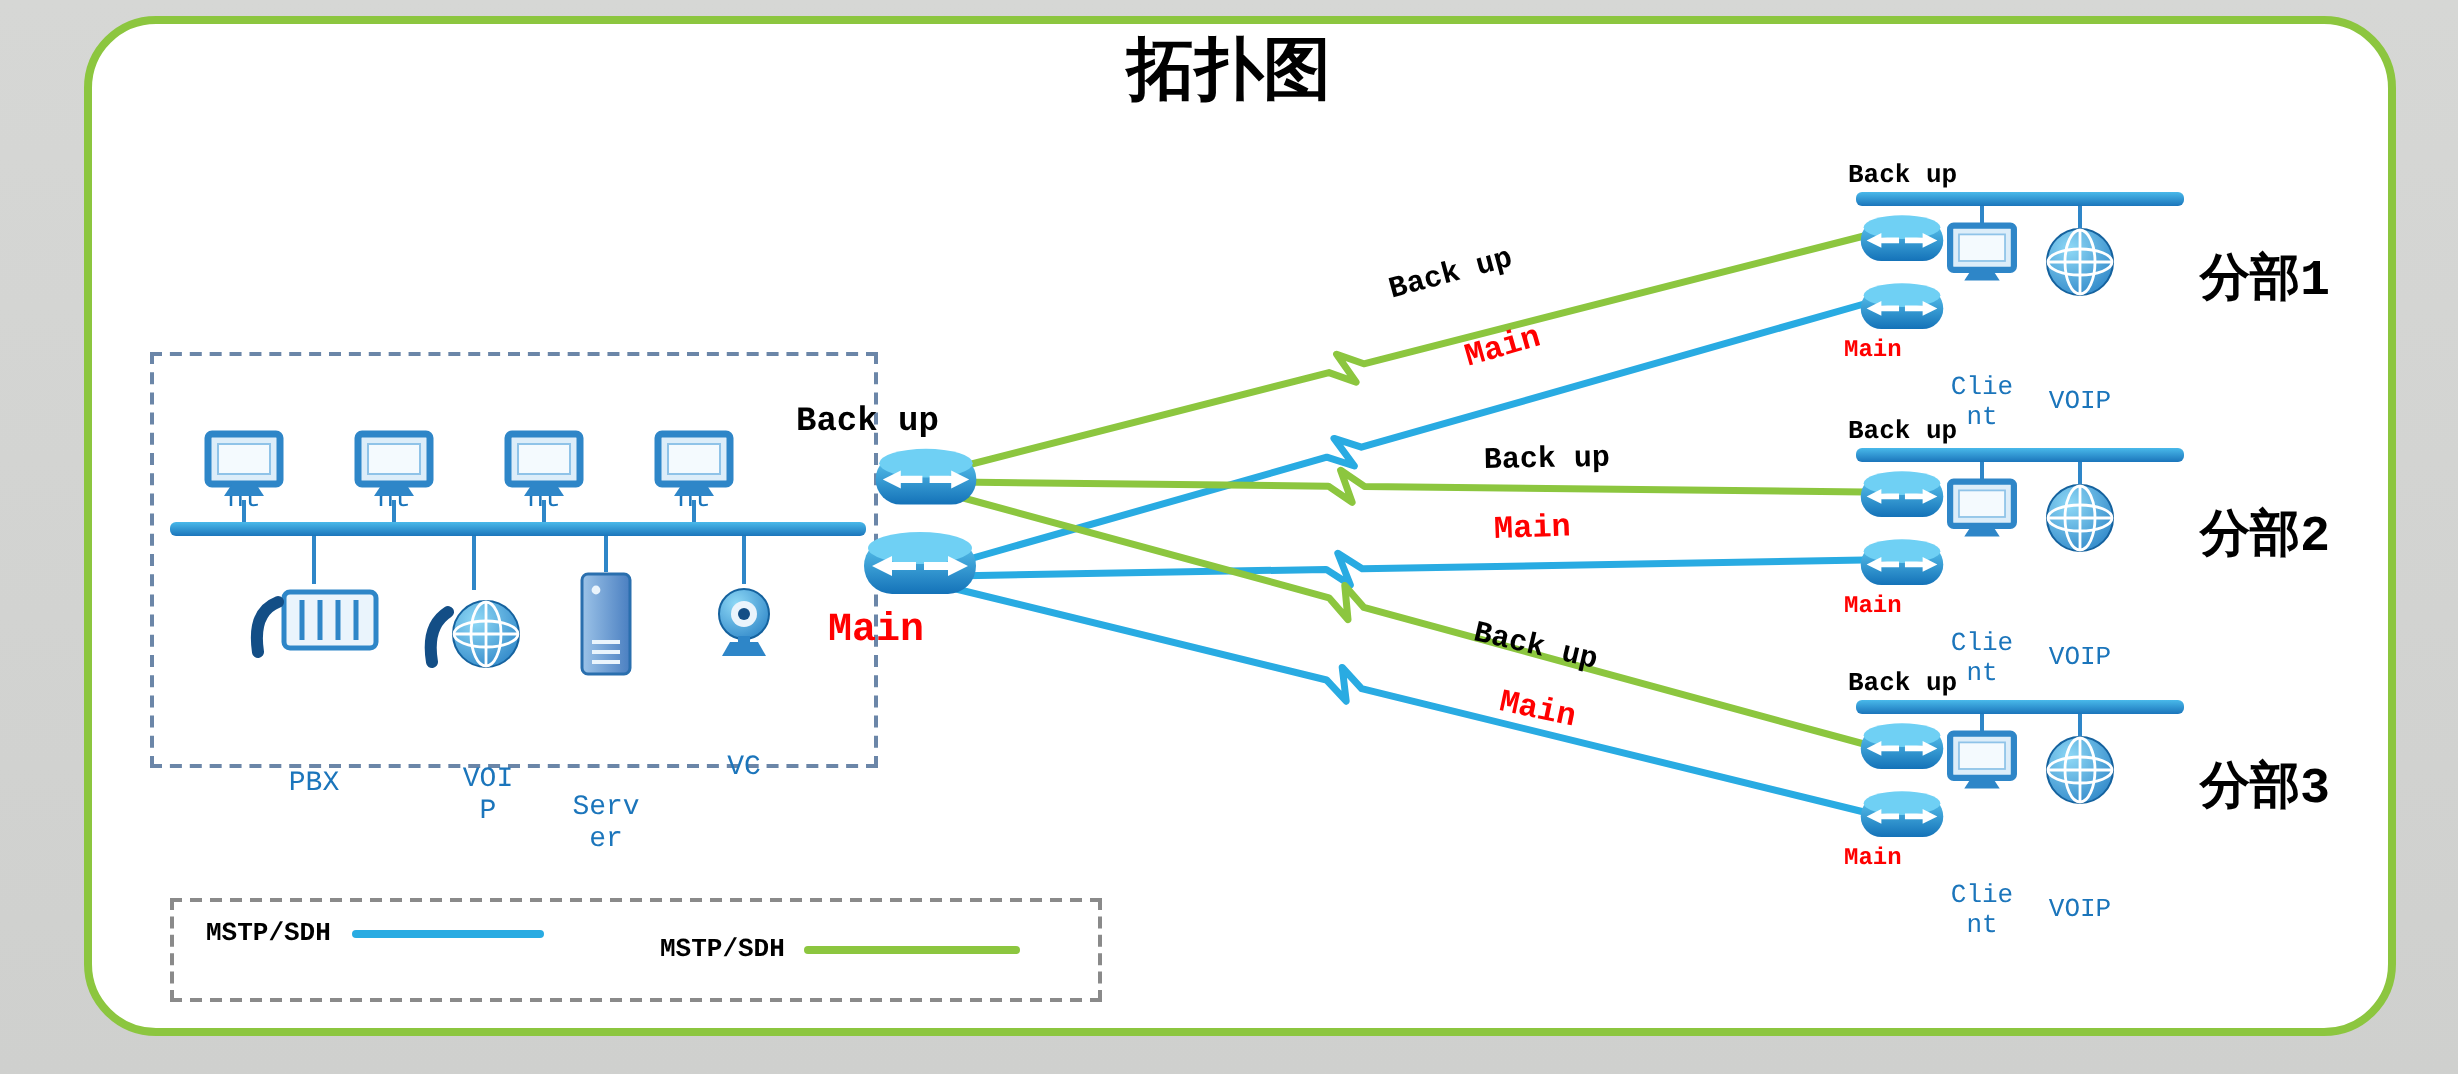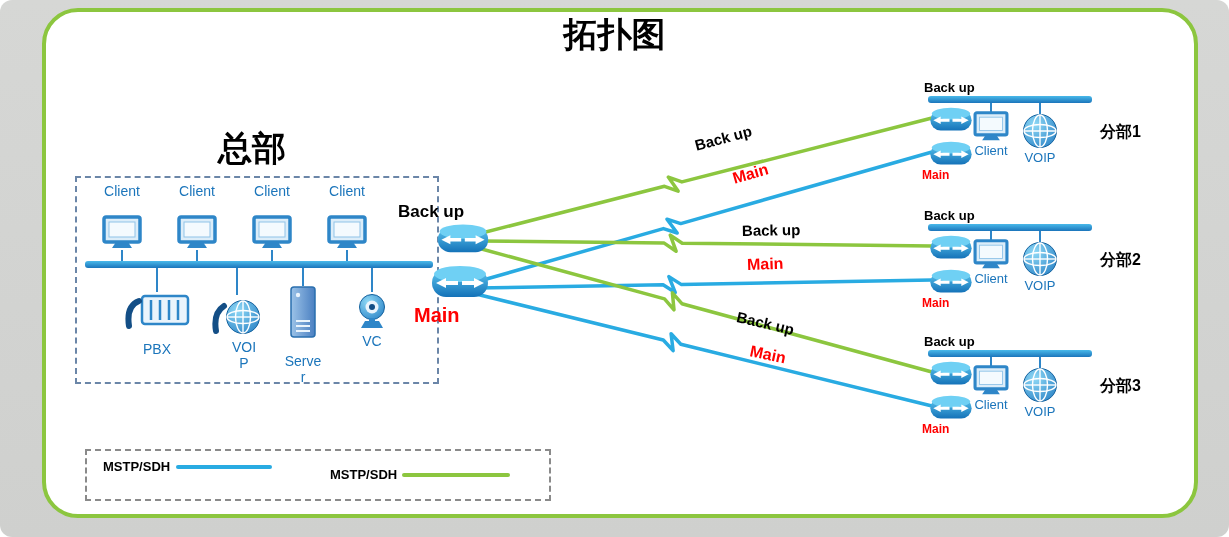--- a/index.html
+++ b/index.html
@@ -1,50 +1,50 @@
 <!DOCTYPE html>
 <html style="--c-panel: #8CC63F; --c-textblue: #1B75BB; --c-red: #FF0000;"><head>
 <meta charset="utf-8">
 <style>
   html,body{margin:0;padding:0;}
   .canvas{
     position:relative;width:1229px;height:537px;overflow:hidden;
     background:linear-gradient(#d6d7d5,#cfd0ce);
-    font-family:Liberation Sans, sans-serif;color:#000;border-radius:12px;
+    font-family:Liberation Mono, monospace;color:#000;
   }
   .abs{position:absolute;}
   .panel{
     left:42px;top:8px;width:1148px;height:502px;background:#fff;
     border:4px solid var(--c-panel,#8CC63F);border-radius:36px;
   }
   .title{top:12px;left:0;right:0;text-align:center;font-size:34px;font-weight:bold;}
   .links-svg{left:0;top:0;}
   
   .hq-box{left:75px;top:176px;width:360px;height:204px;border:2px dashed #6b86a8;}
   .hq-title{left:218px;top:126px;font-size:34px;font-weight:bold;}
-  .dev-label{color:var(--c-textblue,#1B75BB);font-size:14px;line-height:1.12;text-align:center;word-break:break-all;}
+  .dev-label{color:var(--c-textblue,#1B75BB);font-size:14px;line-height:1.12;text-align:center;word-break:break-all;margin-top:43px;}
   .bus{left:85px;top:261px;width:348px;height:7px;border-radius:3px;background:linear-gradient(#49b9ea,#1b75bb);}
   .vline{width:2px;background:#2e86c8;}
   .hq-backup-label{left:398px;top:202px;font-size:17px;font-weight:bold;}
   .hq-main-label{left:414px;top:304px;font-size:20px;font-weight:bold;color:var(--c-red,#f00);}
   
   .link-label{font-size:15px;font-weight:bold;white-space:nowrap;transform-origin:left center;}
   .link-label.main{color:var(--c-red,#f00);font-size:16px;}
   
   .branch{position:absolute;left:920px;width:305px;height:120px;}
   .branch .backup-label{left:4px;top:0;font-size:13px;font-weight:bold;}
   .branch .bar{left:8px;top:16px;width:164px;height:7px;border-radius:3px;background:linear-gradient(#49b9ea,#1b75bb);}
   .branch .router1{left:8px;top:24px;width:46px;height:28px;}
   .branch .router2{left:8px;top:58px;width:46px;height:28px;}
   .branch .main-label{left:2px;top:88px;font-size:12px;font-weight:bold;color:var(--c-red,#f00);}
   .branch .client-icon{left:52px;top:31px;width:38px;height:31px;}
   .branch .client-lbl{left:54px;top:64px;width:34px;font-size:13px;}
   .branch .globe-icon{left:102px;top:33px;width:36px;height:36px;}
   .branch .globe-lbl{left:104px;top:71px;width:32px;font-size:13px;}
-  .branch .bname{left:180px;top:42px;font-size:16px;font-weight:bold;white-space:nowrap;}
+  .branch .bname{left:180px;top:42px;font-size:25px;font-weight:bold;white-space:nowrap;}
   .branch .c1{left:70px;top:23px;height:9px;}
   .branch .c2{left:119px;top:23px;height:11px;}
   
   .legend-box{left:85px;top:449px;width:462px;height:48px;border:2px dashed #8a8a8a;}
   .legend-label{font-size:13px;font-weight:bold;}
   .legend-line{height:4px;border-radius:2px;}
 </style>
 </head>
 <body>
 
@@ -121,21 +121,20 @@
   <svg id="links-svg" class="abs links-svg" width="1229" height="537">
       <path d="M478 234 L664.5 186.3 L678.1 191.1 L668.3 177.1 L681.9 181.9 L932 118" stroke="#8CC63F" stroke-width="3.5" fill="none" stroke-linejoin="round"></path>
       <path d="M476 282 L663.4 228.6 L677.2 233.0 L667.0 219.2 L680.7 223.6 L932 152" stroke="#29ABE2" stroke-width="3.5" fill="none" stroke-linejoin="round"></path>
       <path d="M478 241 L664.2 243.1 L676.1 251.2 L670.3 235.1 L682.2 243.2 L932 246" stroke="#8CC63F" stroke-width="3.5" fill="none" stroke-linejoin="round"></path>
       <path d="M476 288 L663.1 284.7 L675.2 292.5 L668.9 276.6 L681.1 284.4 L932 280" stroke="#29ABE2" stroke-width="3.5" fill="none" stroke-linejoin="round"></path>
       <path d="M478 248 L664.5 298.9 L674.0 309.8 L672.4 292.8 L681.9 303.7 L932 372" stroke="#8CC63F" stroke-width="3.5" fill="none" stroke-linejoin="round"></path>
       <path d="M476 294 L663.3 340.0 L673.1 350.6 L671.1 333.7 L680.8 344.3 L932 406" stroke="#29ABE2" stroke-width="3.5" fill="none" stroke-linejoin="round"></path>
     </svg>
 
   <div class="abs hq-box"></div>
-  <div class="abs hq-title">总部</div>
 
   <div class="abs dev-label" style="left:104px;top:184px;width:36px">Client</div>
   <div class="abs dev-label" style="left:179px;top:184px;width:36px">Client</div>
   <div class="abs dev-label" style="left:254px;top:184px;width:36px">Client</div>
   <div class="abs dev-label" style="left:329px;top:184px;width:36px">Client</div>
 
   <svg class="abs" style="left:101px;top:215px;width:42px;height:35px">
       <use href="#sym-client"></use>
     </svg>
   <svg class="abs" style="left:176px;top:215px;width:42px;height:35px">

